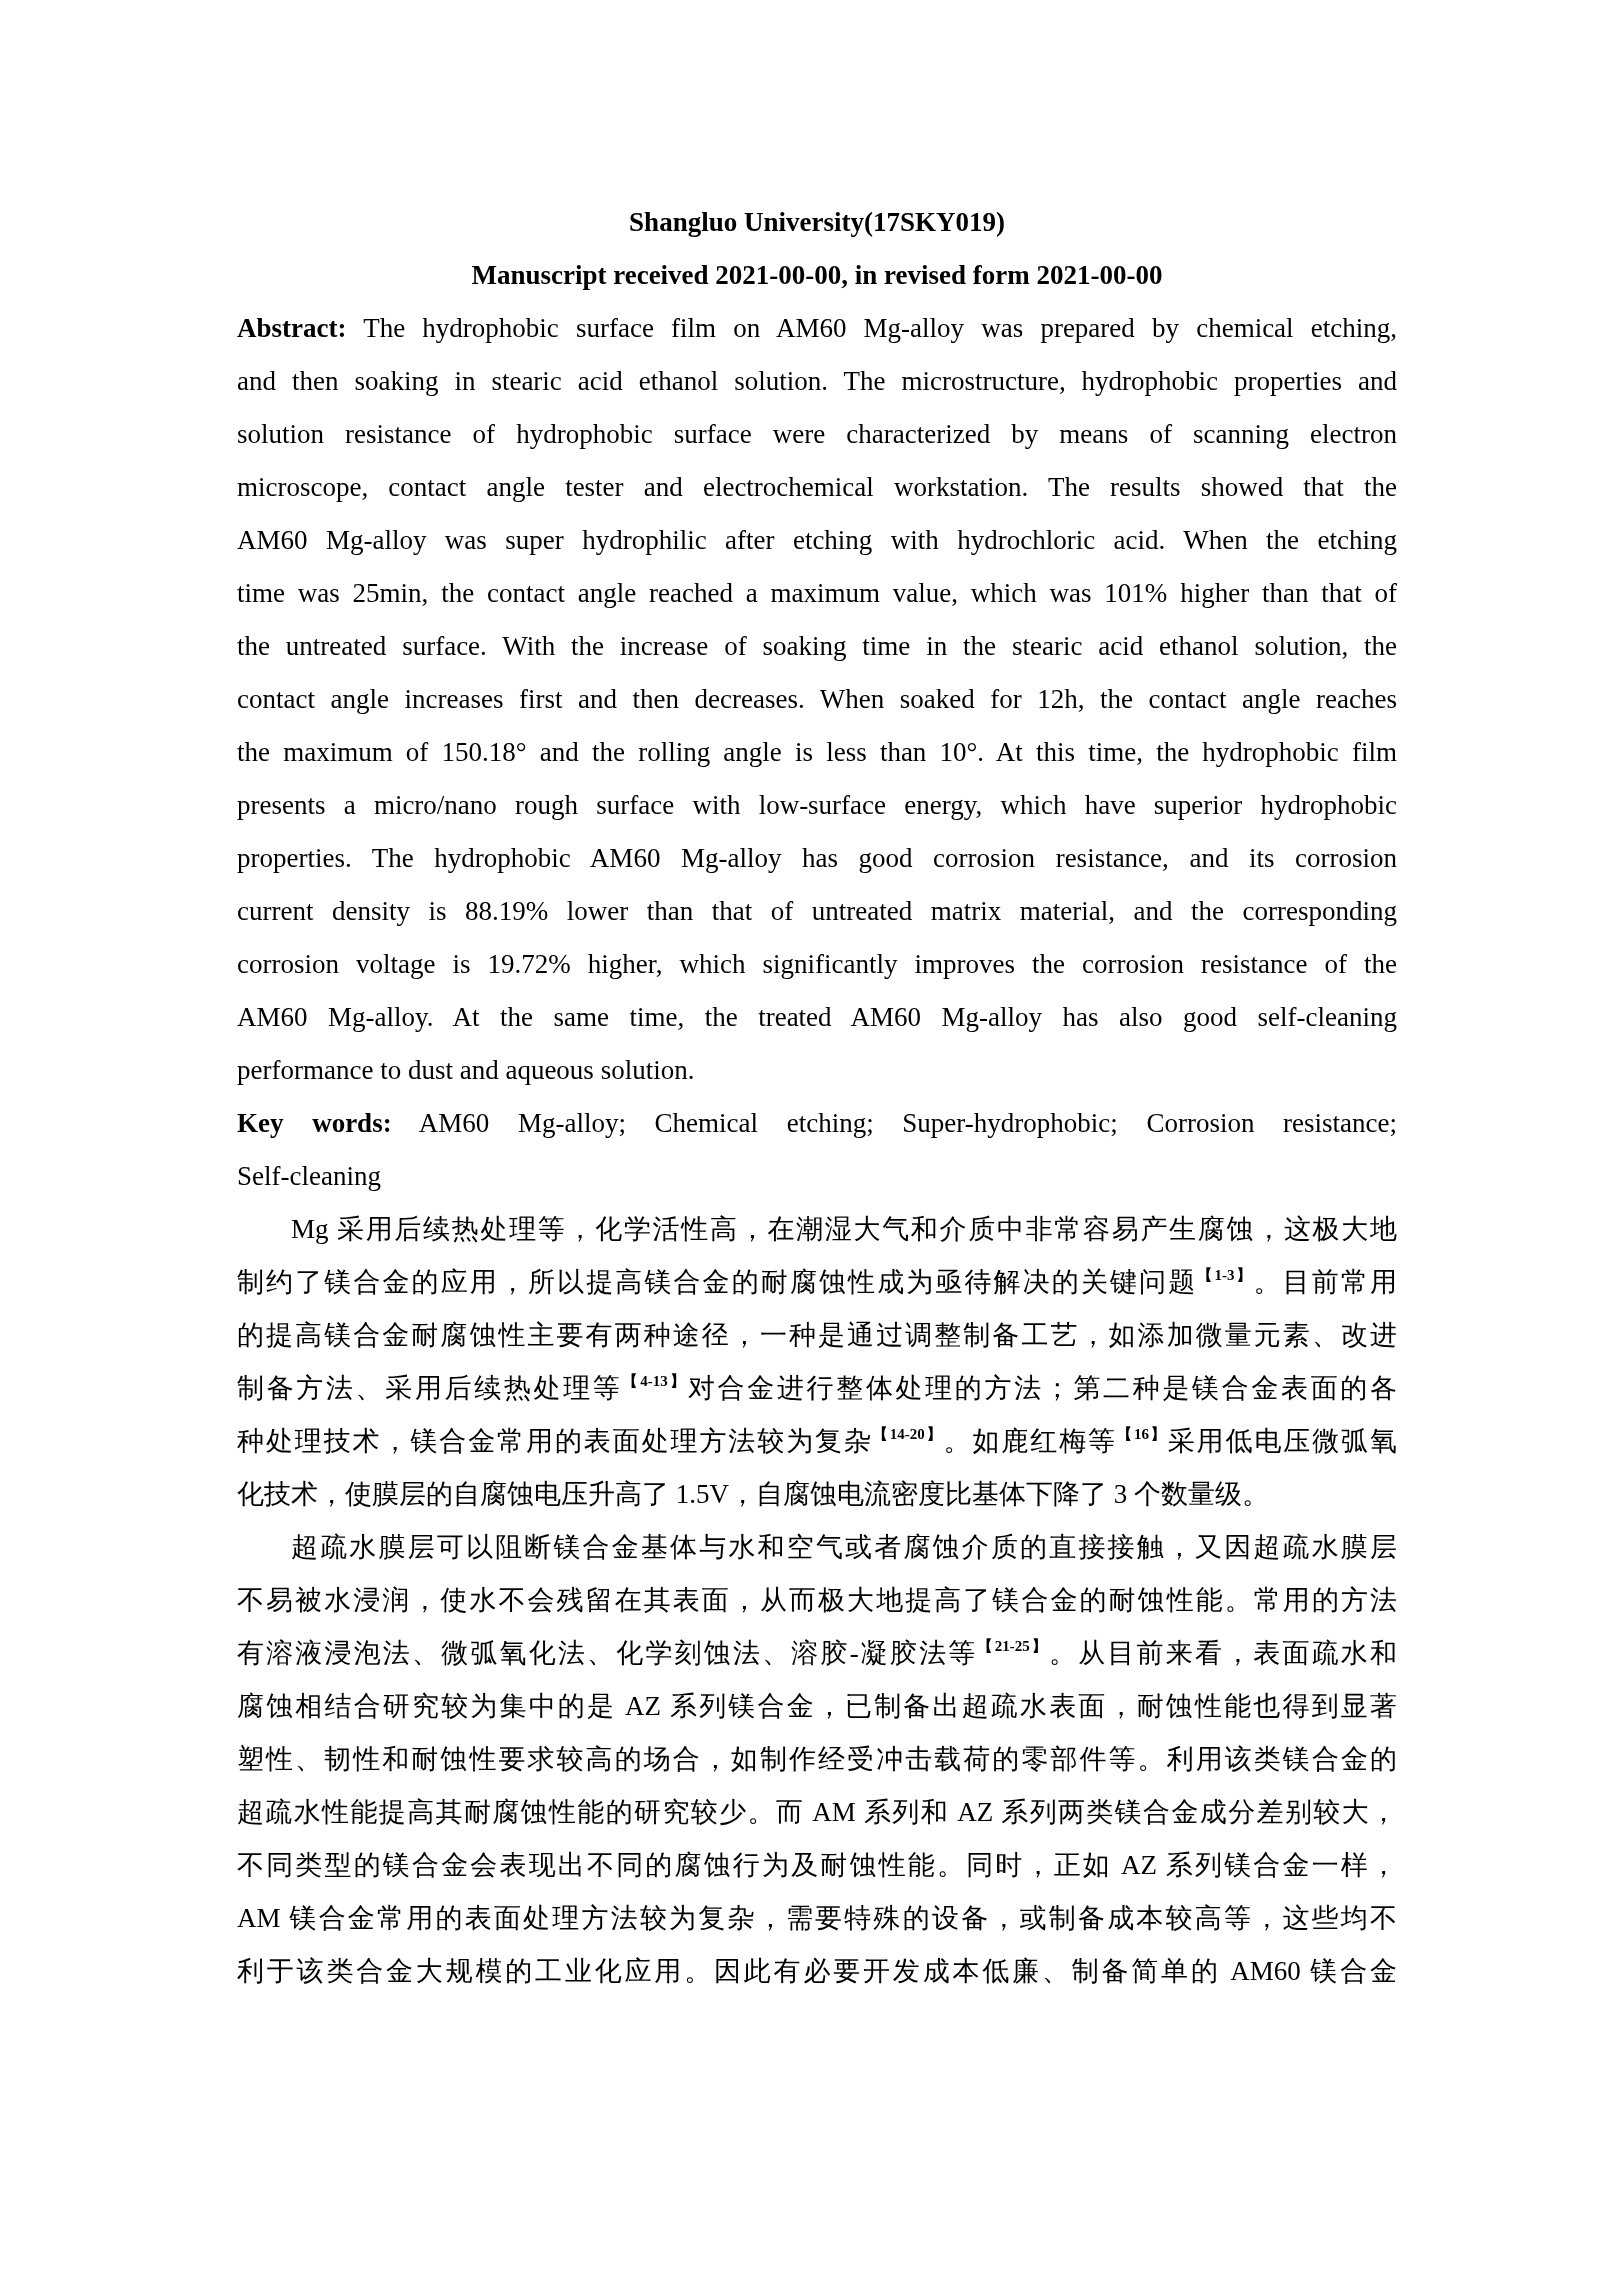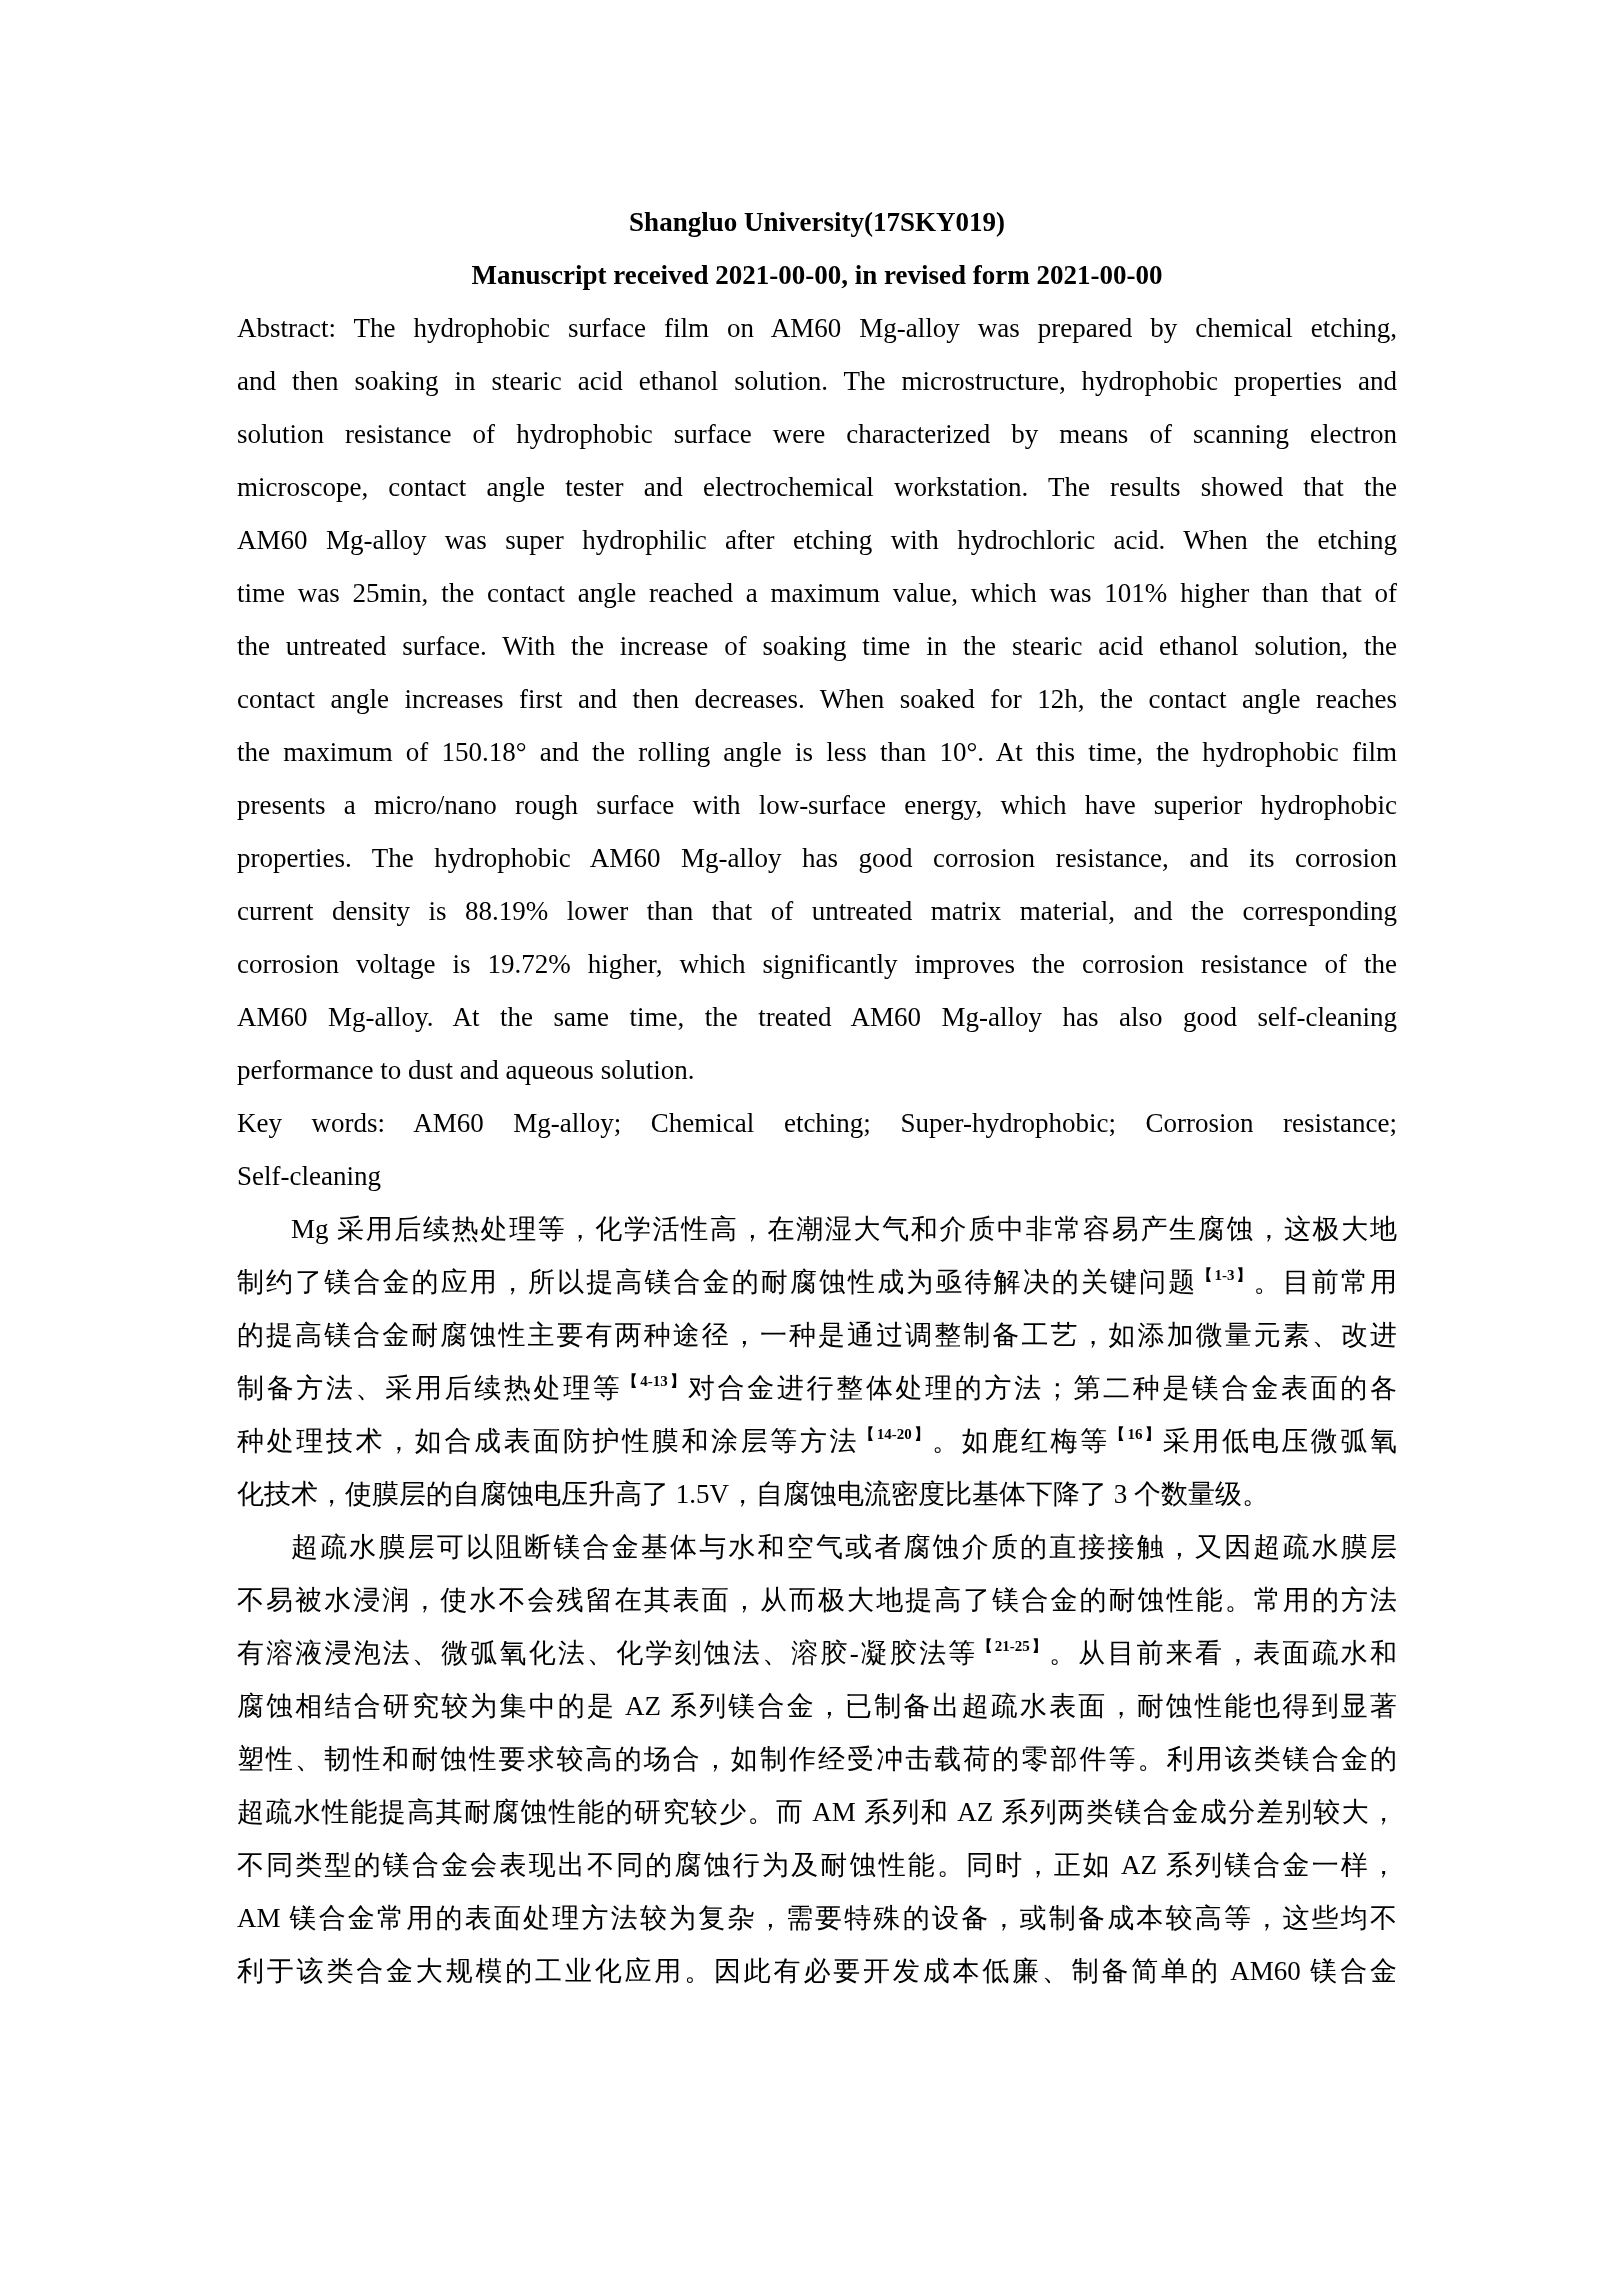--- a/index.html
+++ b/index.html
@@ -32,21 +32,21 @@
     font-weight: bold;
   }
   .line.j {
     text-align: justify;
     text-align-last: justify;
   }
   .line.ind {
     text-indent: 54px;
   }
   .b {
-    font-weight: normal;
+    font-weight: bold;
   }
   .sup {
     font-weight: bold;
     font-size: 15px;
     position: relative;
     top: -10.8px;
   }
 </style>
 </head>
 <body>
@@ -74,21 +74,21 @@
       </div>
       <div class="paragraph">
         <div class="line j"><span class="b">Key words:</span><span> AM60 Mg-alloy; Chemical etching; Super-hydrophobic; Corrosion resistance;</span></div>
         <div class="line"><span>Self-cleaning</span></div>
       </div>
       <div class="paragraph">
         <div class="line j ind"><span>Mg 采用后续热处理等，化学活性高，在潮湿大气和介质中非常容易产生腐蚀，这极大地</span></div>
         <div class="line j"><span>制约了镁合金的应用，所以提高镁合金的耐腐蚀性成为亟待解决的关键问题</span><span class="sup">【1-3】</span><span>。目前常用</span></div>
         <div class="line j"><span>的提高镁合金耐腐蚀性主要有两种途径，一种是通过调整制备工艺，如添加微量元素、改进</span></div>
         <div class="line j"><span>制备方法、采用后续热处理等</span><span class="sup">【4-13】</span><span>对合金进行整体处理的方法；第二种是镁合金表面的各</span></div>
-        <div class="line j"><span>种处理技术，如合成表面防护性膜和涂层等方法</span><span class="sup">【14-20】</span><span>。如鹿红梅等</span><span class="sup">【16】</span><span>采用低电压微弧氧</span></div>
+        <div class="line j"><span>种处理技术，镁合金常用的表面处理方法较为复杂</span><span class="sup">【14-20】</span><span>。如鹿红梅等</span><span class="sup">【16】</span><span>采用低电压微弧氧</span></div>
         <div class="line"><span>化技术，使膜层的自腐蚀电压升高了 1.5V，自腐蚀电流密度比基体下降了 3 个数量级。</span></div>
       </div>
       <div class="paragraph">
         <div class="line j ind"><span>超疏水膜层可以阻断镁合金基体与水和空气或者腐蚀介质的直接接触，又因超疏水膜层</span></div>
         <div class="line j"><span>不易被水浸润，使水不会残留在其表面，从而极大地提高了镁合金的耐蚀性能。常用的方法</span></div>
         <div class="line j"><span>有溶液浸泡法、微弧氧化法、化学刻蚀法、溶胶-凝胶法等</span><span class="sup">【21-25】</span><span>。从目前来看，表面疏水和</span></div>
         <div class="line j"><span>腐蚀相结合研究较为集中的是 AZ 系列镁合金，已制备出超疏水表面，耐蚀性能也得到显著</span></div>
         <div class="line j"><span>塑性、韧性和耐蚀性要求较高的场合，如制作经受冲击载荷的零部件等。利用该类镁合金的</span></div>
         <div class="line j"><span>超疏水性能提高其耐腐蚀性能的研究较少。而 AM 系列和 AZ 系列两类镁合金成分差别较大，</span></div>
         <div class="line j"><span>不同类型的镁合金会表现出不同的腐蚀行为及耐蚀性能。同时，正如 AZ 系列镁合金一样，</span></div>

